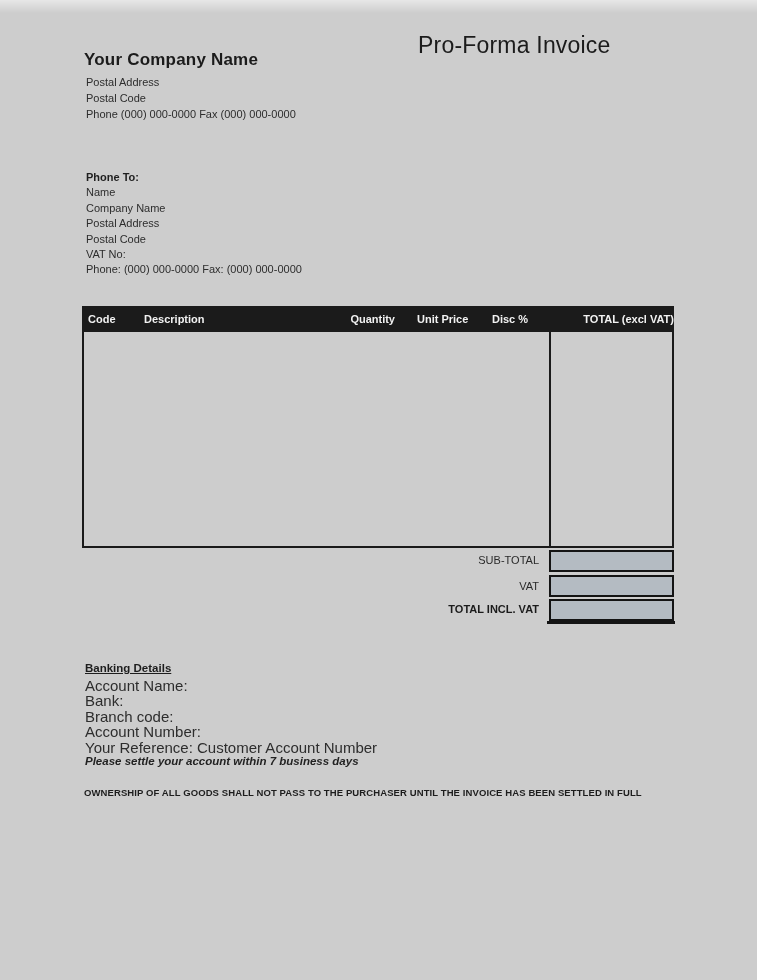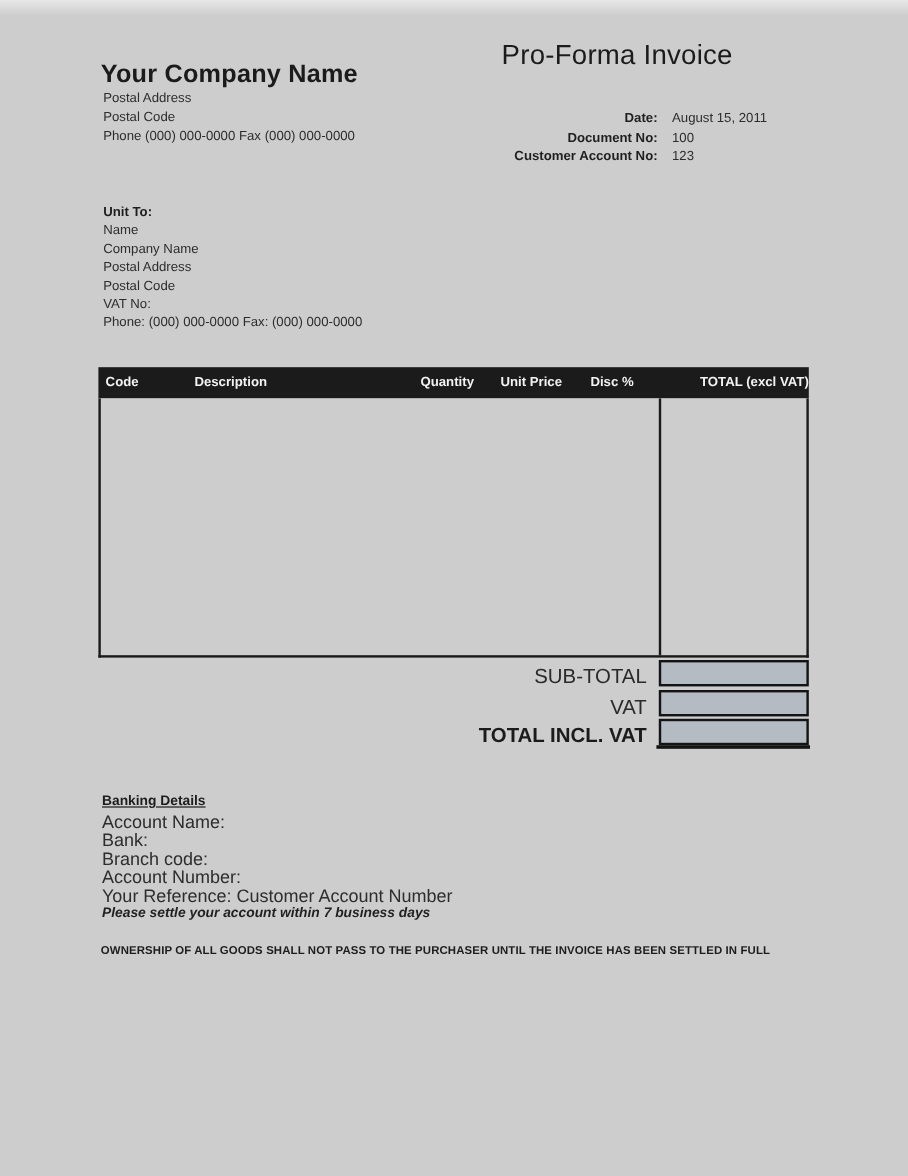--- a/index.html
+++ b/index.html
@@ -20,21 +20,21 @@
     color: #2a2a2a;
   }
   .top-strip {
     position: absolute; top: 0; left: 0; right: 0; height: 13px;
     background: linear-gradient(to bottom, #e7e7e7, var(--page-bg));
   }
 
   
   .company-name {
     position: absolute; left: 84px; top: 50px;
-    font-size: 21px; font-weight: bold; letter-spacing: 0.2px; color: #1b1b1b;
+    font-size: 17px; font-weight: bold; letter-spacing: 0.2px; color: #1b1b1b;
   }
   .company-lines {
     position: absolute; left: 86px; top: 74px;
     font-size: 11px; line-height: 16px; color: #2d2d2d;
   }
 
   
   .doc-title {
     position: absolute; left: 418px; top: 32px;
     font-size: 23px; font-weight: normal; letter-spacing: 0.2px; color: #1b1b1b;
@@ -53,21 +53,21 @@
 
   
   .items-table { position: absolute; left: 82px; top: 306px; width: 592px; }
   .thead {
     position: relative; height: 26px;
     background: var(--header-bar); color: #f2f2f2;
     font-size: 11px; font-weight: bold;
   }
   .thead span { position: absolute; top: 7px; white-space: nowrap; }
   .col-code        { left: 6px; }
-  .col-description { left: 80px; }
+  .col-description { left: 62px; }
   .col-quantity    { left: 243px; width: 70px; text-align: right; }
   .col-unitprice   { left: 335px; }
   .col-disc        { left: 410px; }
   .col-total       { left: 467px; width: 125px; text-align: right; }
   .tbody {
     position: relative; height: 216px;
     background: var(--page-bg);
     border-left: 2px solid var(--border);
     border-right: 2px solid var(--border);
     border-bottom: 2px solid var(--border);
@@ -86,21 +86,21 @@
   }
   .total-box.subtotal { top: 550px; }
   .total-box.vat      { top: 575px; }
   .total-box.grand    { top: 599px; }
   .totals-baseline {
     position: absolute; left: 547px; top: 621px; width: 128px; height: 3px;
     background: #141414;
   }
   .total-label {
     position: absolute; right: 218px; white-space: nowrap;
-    font-size: 17px; color: #2a2a2a;
+    font-size: 11px; color: #2a2a2a;
   }
   .total-label.subtotal { top: 554px; }
   .total-label.vat      { top: 580px; }
   .total-label.grand    { top: 603px; font-weight: bold; color: #1b1b1b; margin-left: 16px; }
 
   
   .banking-heading {
     position: absolute; left: 85px; top: 662px;
     font-size: 11.5px; font-weight: bold; text-decoration: underline; color: #1d1d1d;
   }
@@ -124,37 +124,23 @@
   <div class="top-strip"></div>
 
   <div class="company-name">Your Company Name</div>
   <div class="company-lines">
     <div>Postal Address</div>
     <div>Postal Code</div>
     <div>Phone (000) 000-0000   Fax (000) 000-0000</div>
   </div>
 
   <div class="doc-title">Pro-Forma Invoice</div>
-  <div class="meta">
-    <div class="meta-row">
-      <span class="meta-label">Date:</span>
-      <span class="meta-value">August 15, 2011</span>
-    </div>
-    <div class="meta-row">
-      <span class="meta-label">Document No:</span>
-      <span class="meta-value">100</span>
-    </div>
-    <div class="meta-row">
-      <span class="meta-label">Customer Account No:</span>
-      <span class="meta-value">123</span>
-    </div>
-  </div>
 
   <div class="billto">
-    <div class="billto-heading">Unit To:</div>
+    <div class="billto-heading">Phone To:</div>
     <div>Name</div>
     <div>Company Name</div>
     <div>Postal Address</div>
     <div>Postal Code</div>
     <div>VAT No:</div>
     <div>Phone: (000) 000-0000   Fax: (000) 000-0000</div>
   </div>
 
   <div class="items-table">
     <div class="thead">

